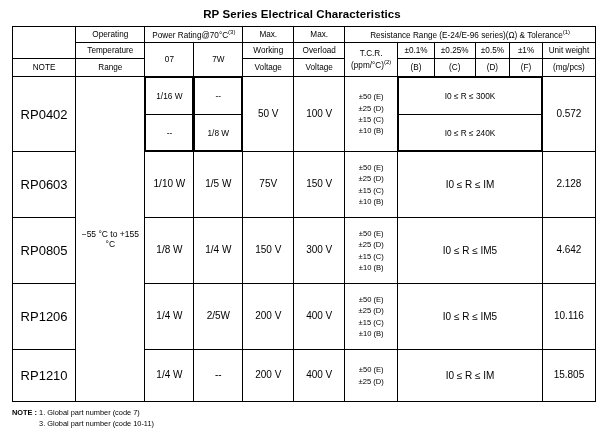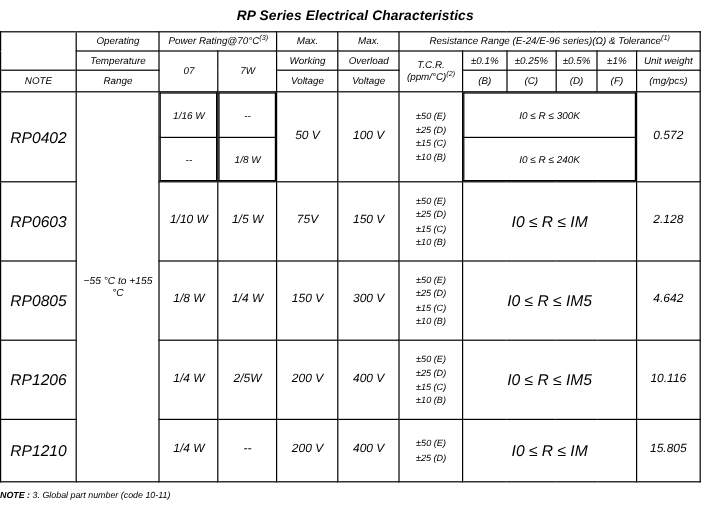--- a/index.html
+++ b/index.html
@@ -12,22 +12,21 @@
     height: 434px;
     font-family: "Liberation Sans", sans-serif;
     color: #000000;
     overflow: hidden;
   }
   .page {
     position: relative;
     width: 600px;
     height: 384px;
     box-sizing: border-box;
-    padding: 6px 8px 0 0;
-    font-style: italic;
+    padding: 6px 8px 0 12px;
   }
   .title {
     text-align: center;
     font-size: 11.5px;
     font-weight: bold;
     margin: 2px 0 6px 0;
     letter-spacing: 0.1px;
   }
   table.main {
     width: 584px;
@@ -68,21 +67,21 @@
   .val {
     font-size: 10px;
     line-height: 1.45;
   }
   .tcr {
     font-size: 7.6px;
     line-height: 1.5;
     white-space: nowrap;
   }
   .res {
-    font-size: 13px;
+    font-size: 10px;
     white-space: nowrap;
   }
   .inner {
     width: 100%;
     border-collapse: collapse;
     table-layout: fixed;
   }
   .inner td {
     border: none;
     text-align: center;
@@ -282,17 +281,18 @@
       </td>
       <td colspan="4" class="res">I0 ≤ R ≤ IM</td>
       <td class="val">15.805</td>
     </tr>
   </tbody>
     </table>
 
   <div class="notes">
     <span class="nlabel">NOTE :</span>
     <span class="notes-list">
+      <div>1. Global part number (code 7)</div>
       <div>3. Global part number (code 10-11)</div>
     </span>
   </div>
 
 </div>
 
 </body></html>

